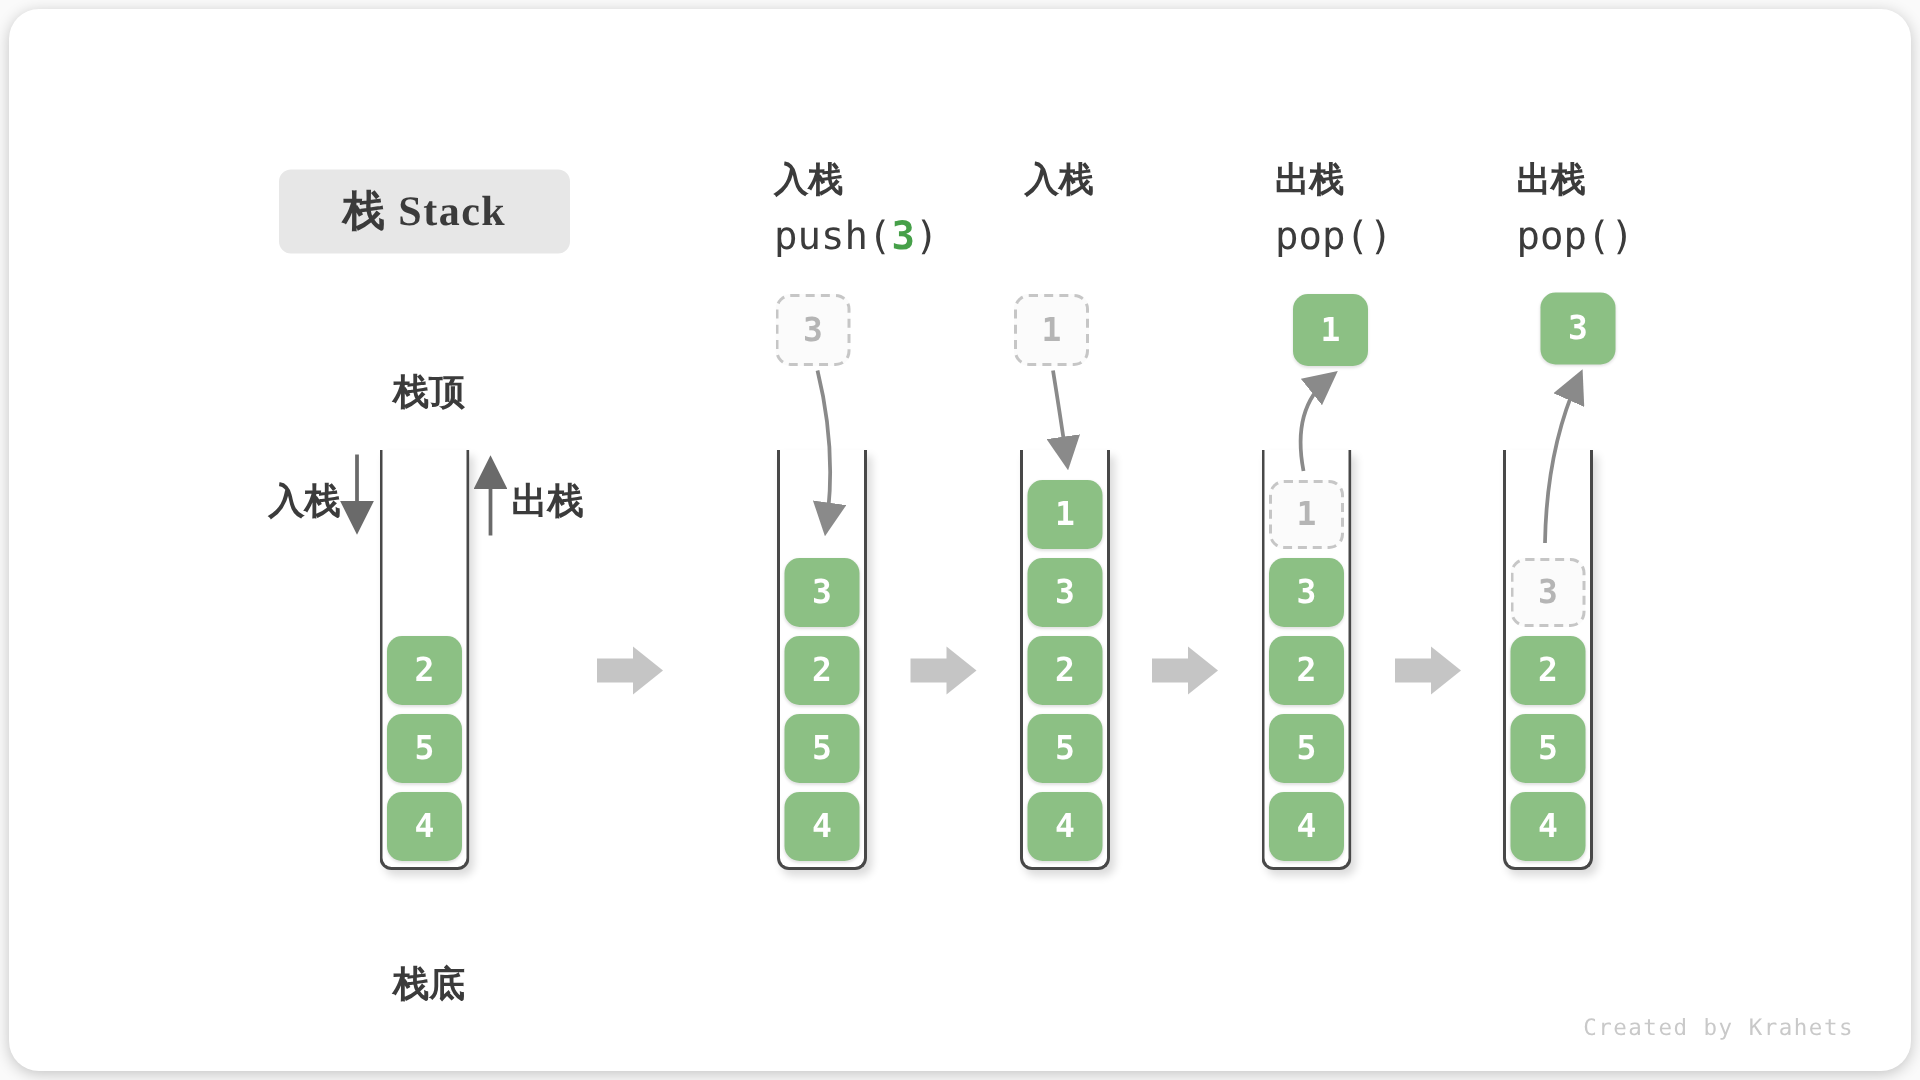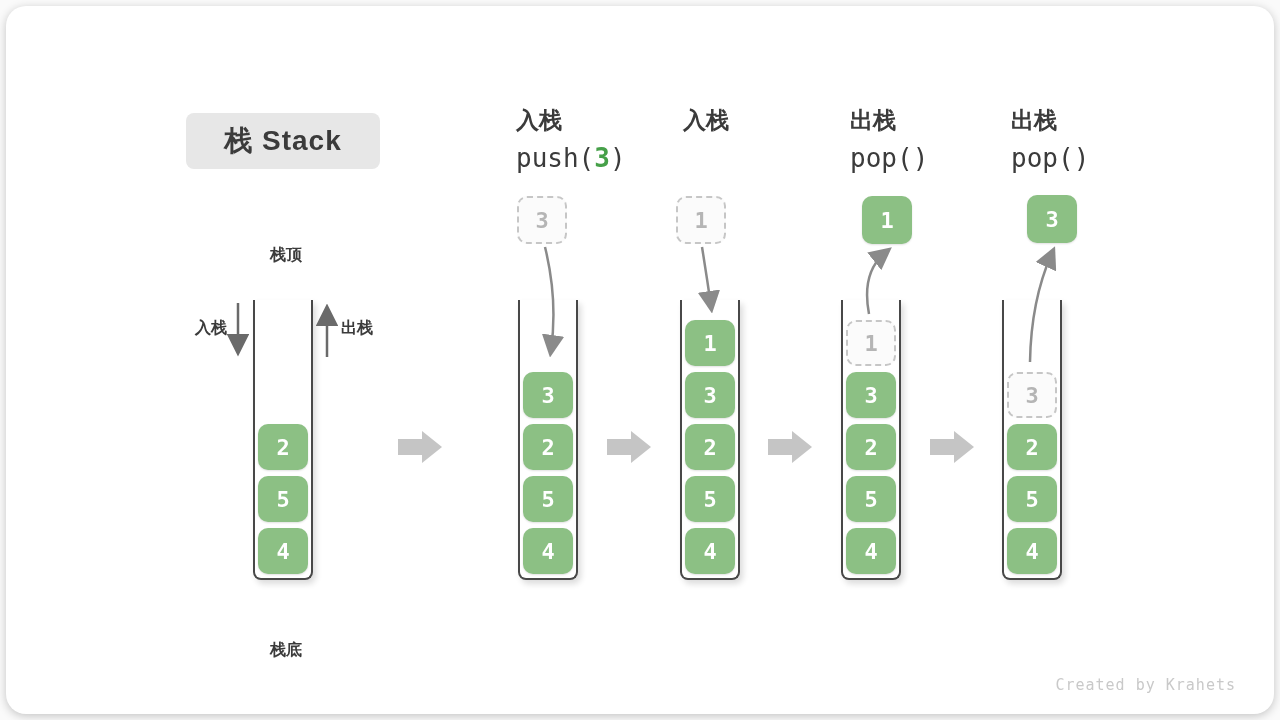--- a/index.html
+++ b/index.html
@@ -17,27 +17,27 @@
   }
   html,body{margin:0;padding:0;background:#fafafa;}
   .stage{position:relative;width:1280px;height:720px;overflow:hidden;
          font-family:"DejaVu Sans",sans-serif;color:var(--text-dark);}
   .card{position:absolute;left:6px;top:6px;right:6px;bottom:6px;background:#ffffff;
         border-radius:20px;box-shadow:0 2px 10px rgba(0,0,0,0.22);}
   .layer{position:absolute;left:0;top:0;width:1280px;height:720px;}
   .title-box{position:absolute;left:186px;top:113px;width:194px;height:56px;
              background:var(--title-bg);border-radius:8px;display:flex;
              align-items:center;justify-content:center;font-size:28px;font-weight:600;
-             font-family:Liberation Sans, sans-serif;letter-spacing:1px;}
+             font-family:Liberation Serif, serif;letter-spacing:1px;}
   .op-header{position:absolute;width:160px;top:106px;}
   .op-label{font-size:23px;font-weight:bold;line-height:28px;}
   .op-code{margin-top:9px;font-size:26px;line-height:30px;
            font-family:"DejaVu Sans Mono",monospace;}
   .op-code .arg{color:var(--code-green);font-weight:bold;}
-  .zh-label{position:absolute;font-size:16px;font-weight:bold;width:80px;text-align:center;}
+  .zh-label{position:absolute;font-size:24px;font-weight:bold;width:80px;text-align:center;}
   .stack-container{position:absolute;width:60px;box-sizing:border-box;background:#ffffff;
                    border-left:2px solid var(--wall);border-right:2px solid var(--wall);
                    border-bottom:2px solid var(--wall);border-radius:0 0 8px 8px;
                    box-shadow:3px 4px 6px rgba(0,0,0,0.14);}
   .cell{position:absolute;width:50px;height:46px;box-sizing:border-box;border-radius:10px;
         background:var(--cell-green);color:#ffffff;display:flex;align-items:center;
         justify-content:center;font-size:22px;font-weight:bold;
         font-family:"DejaVu Sans Mono",monospace;box-shadow:0 1px 2px rgba(0,0,0,0.12);}
   .cell.dashed{background:#FBFBFB;border:2px dashed var(--dashed-border);
                color:var(--dashed-text);box-shadow:none;}

